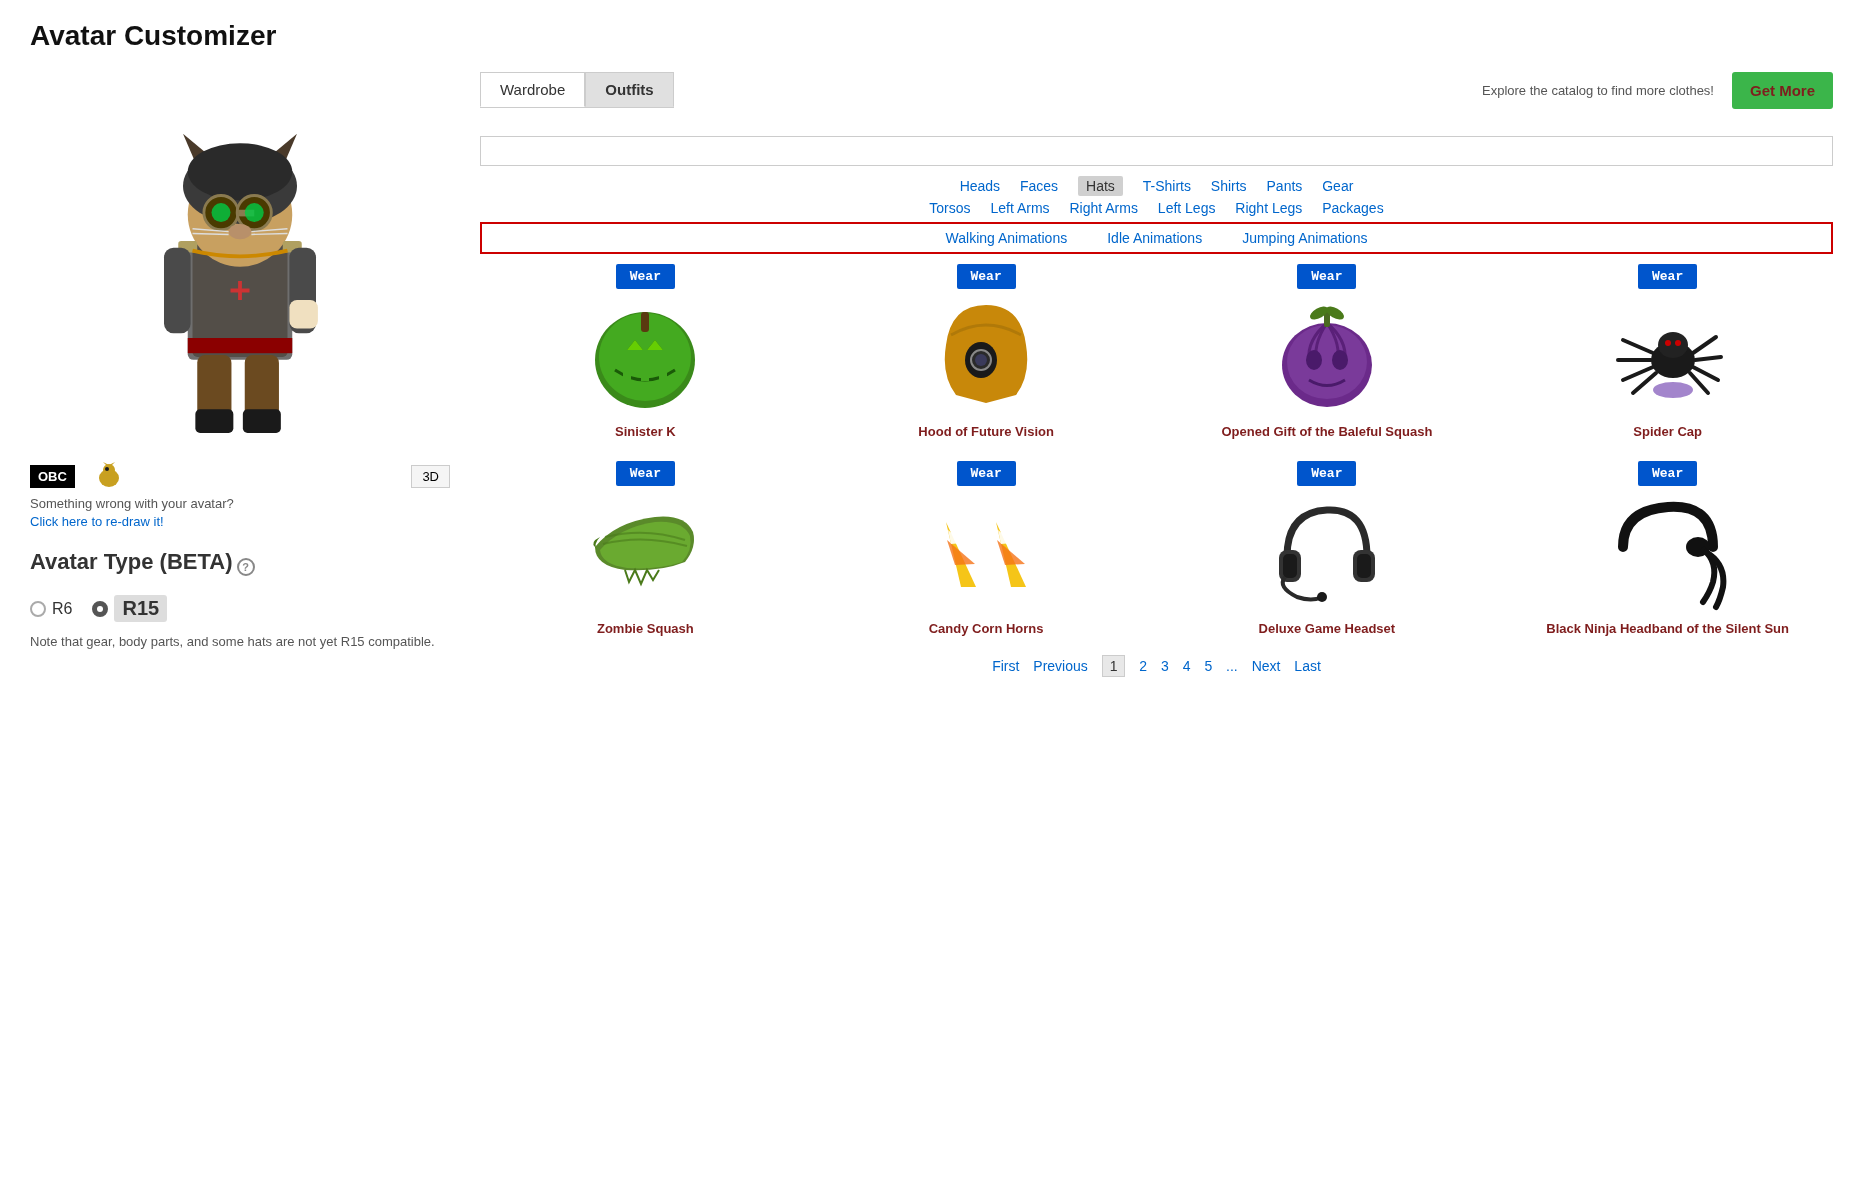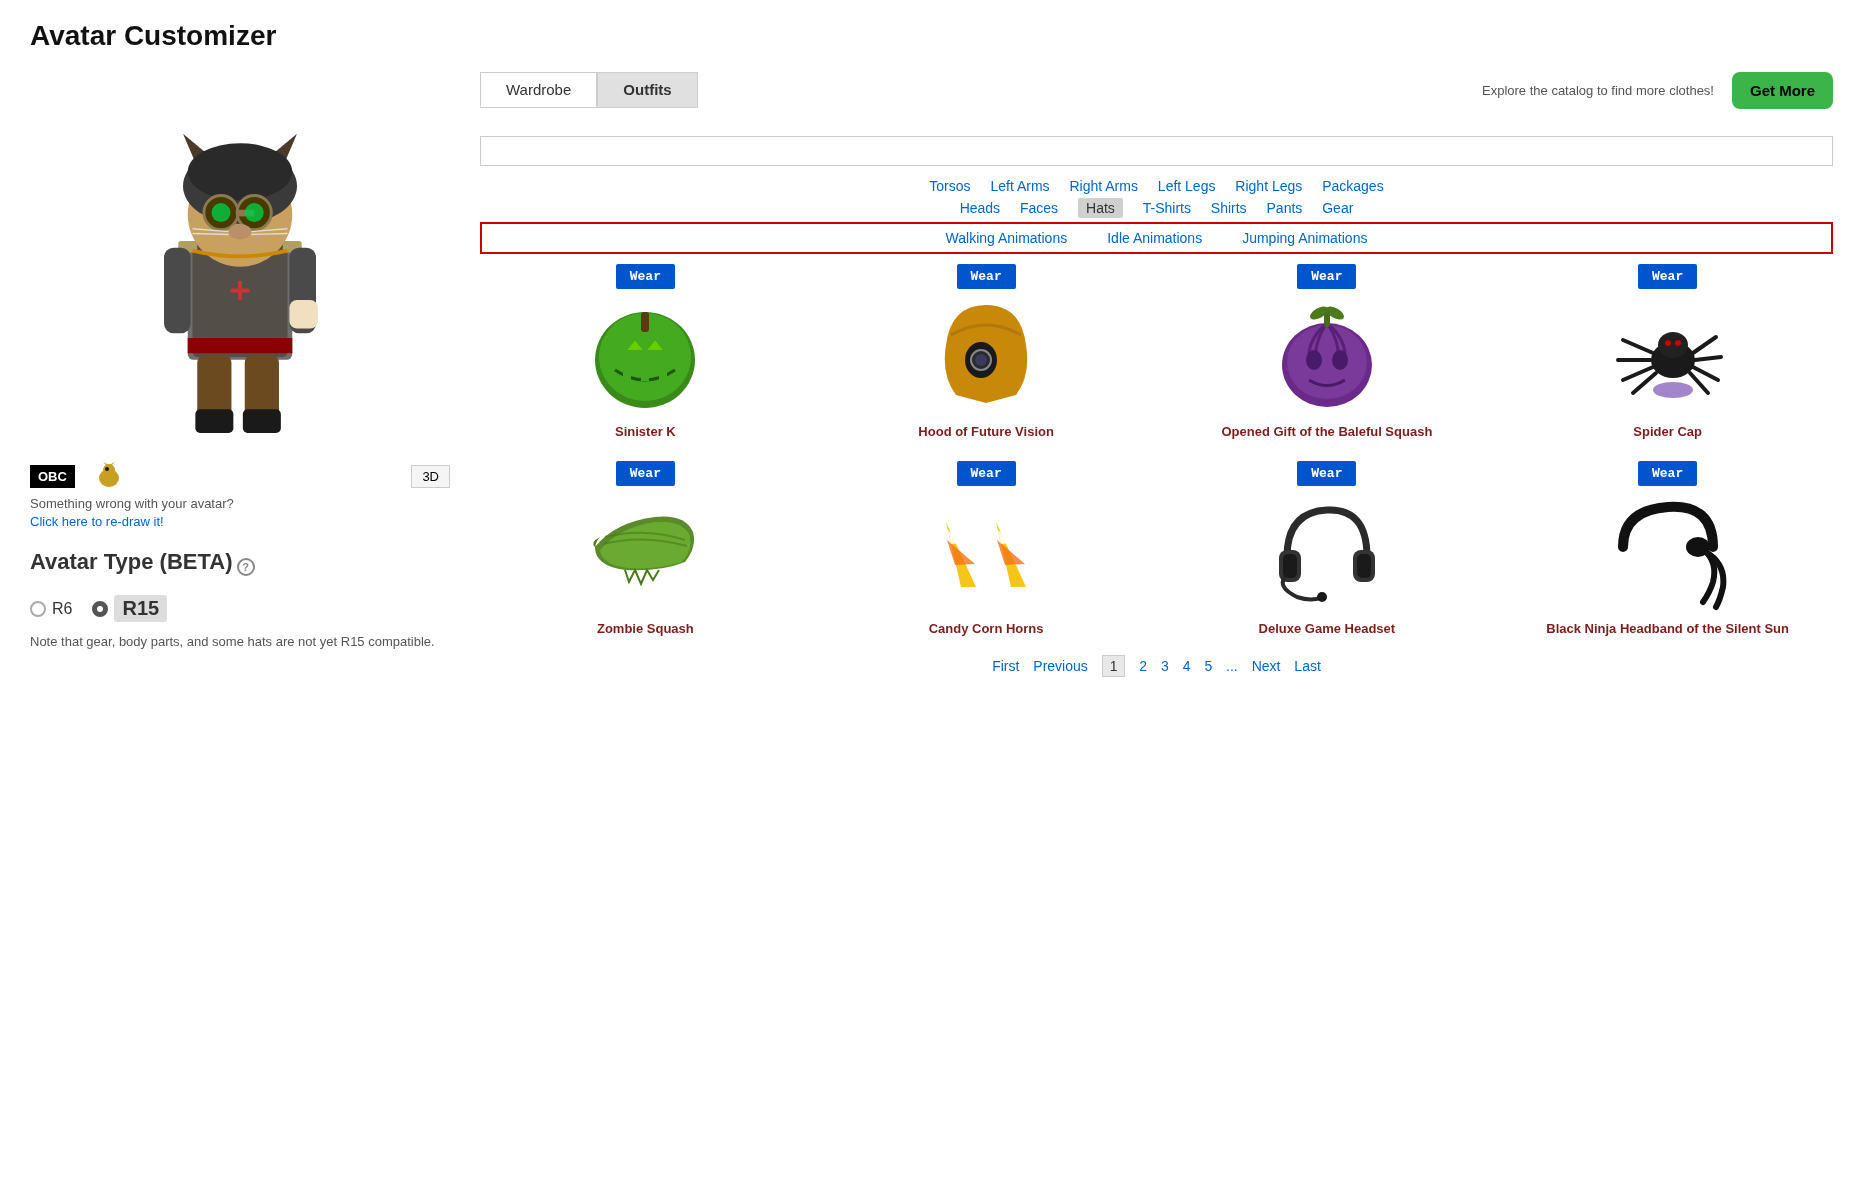--- a/index.html
+++ b/index.html
@@ -54,29 +54,29 @@
     }
     .radio-label { font-size: 16px; color: #333; text-align: right; }
     .radio-label.active { font-weight: bold; font-size: 20px; background: #ddd; padding: 2px 8px; border-radius: 3px; }
     .note-text { font-size: 13px; color: #555; line-height: 1.5; }
 
     
     .right-panel { flex: 1; }
 
     .tabs-header { display: flex; align-items: flex-end; border-bottom: 1px solid #ccc; margin-bottom: 14px; }
     .tab-btn {
-      padding: 8px 25px; font-size: 15px; cursor: pointer; border: 1px solid #ccc;
+      padding: 8px 19px; font-size: 15px; cursor: pointer; border: 1px solid #ccc;
       background: #f5f5f5; color: #333; text-decoration: none;
       display: inline-block;
     }
     .tab-btn.active { background: #e0e0e0; font-weight: bold; border-bottom: 1px solid #e0e0e0; }
     .tab-btn:first-child { background: #fff; border-bottom: 1px solid #fff; }
     .get-more-btn {
-      background: #3bb54a; color: #000000; border: none; padding: 10px 18px;
-      font-size: 15px; font-weight: bold; cursor: pointer; border-radius: 8px; margin-left: 8px;
+      background: #3bb54a; color: #7f1d1d; border: none; padding: 10px 18px;
+      font-size: 15px; font-weight: bold; cursor: pointer; border-radius: 3px; margin-left: 8px;
     }
 
     .search-bar-wrap { margin-bottom: 12px; clear: both; }
     .search-input {
       width: 100%; border: 1px solid #ccc; padding: 6px 10px;
       font-size: 14px; outline: none;
     }
 
     .category-nav { text-align: center; margin-bottom: 8px; }
     .category-nav a, .category-nav span {
@@ -242,35 +242,35 @@
           <button class="get-more-btn">Get More</button>
         </div>
       </div>
 
       <div class="search-bar-wrap">
         <input class="search-input" type="text" placeholder="" style="">
       </div>
 
       <div class="category-nav">
         <div class="category-row">
-          <a>Torsos</a>
-          <a>Left Arms</a>
-          <a>Right Arms</a>
-          <a>Left Legs</a>
-          <a>Right Legs</a>
-          <a>Packages</a>
-        </div>
-        <div class="category-row">
           <a>Heads</a>
           <a>Faces</a>
           <span class="active-cat">Hats</span>
           <a>T-Shirts</a>
           <a>Shirts</a>
           <a>Pants</a>
           <a>Gear</a>
+        </div>
+        <div class="category-row">
+          <a>Torsos</a>
+          <a>Left Arms</a>
+          <a>Right Arms</a>
+          <a>Left Legs</a>
+          <a>Right Legs</a>
+          <a>Packages</a>
         </div>
         <div class="anim-wrap">
           <div class="animation-row">
             <a>Walking Animations</a>
             <a>Idle Animations</a>
             <a>Jumping Animations</a>
           </div>
         </div>
       </div>
 

